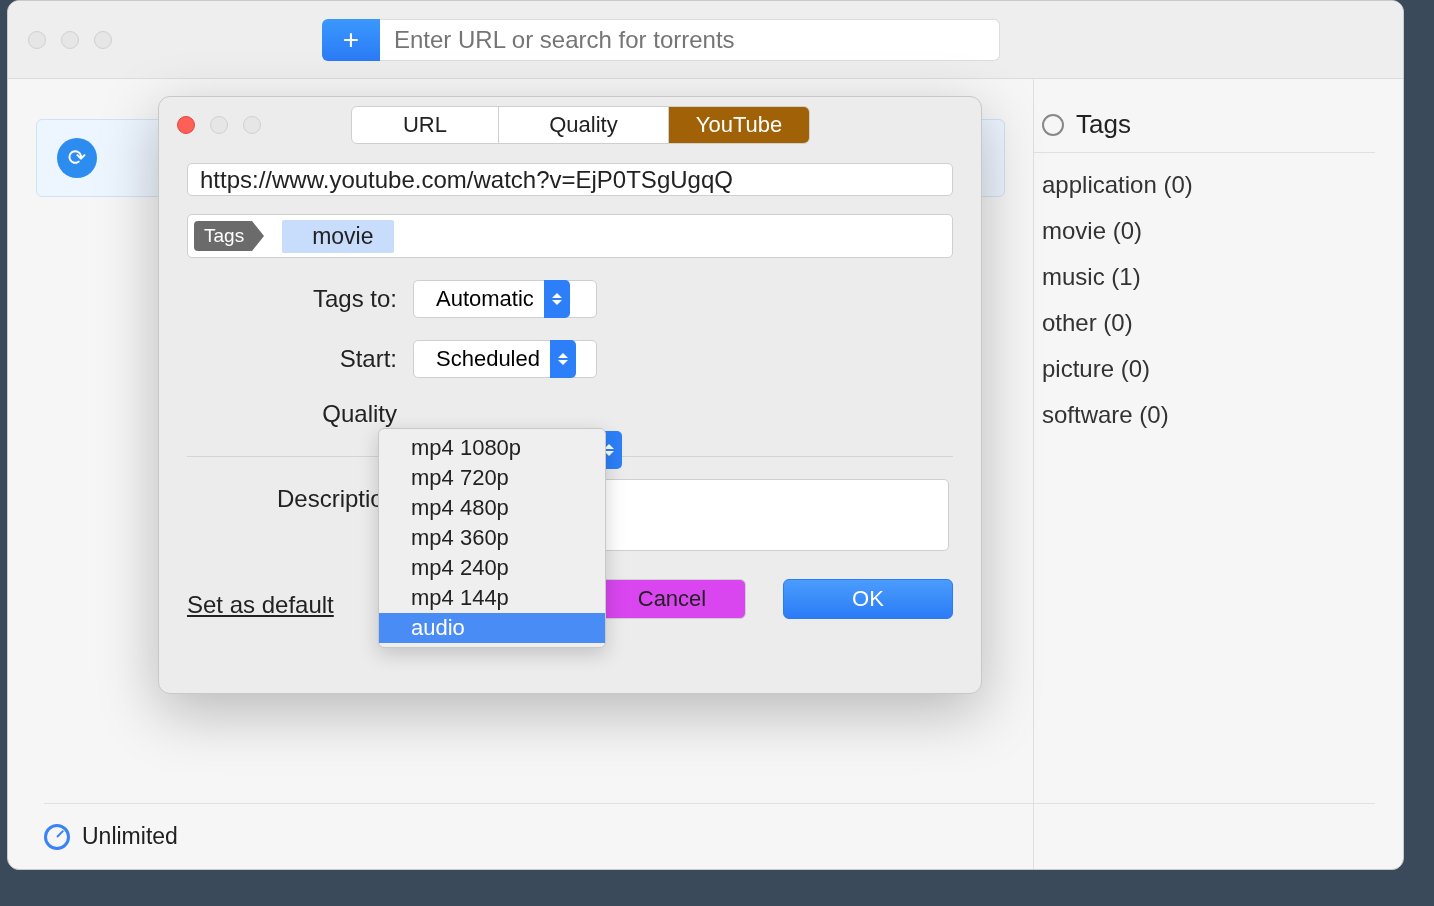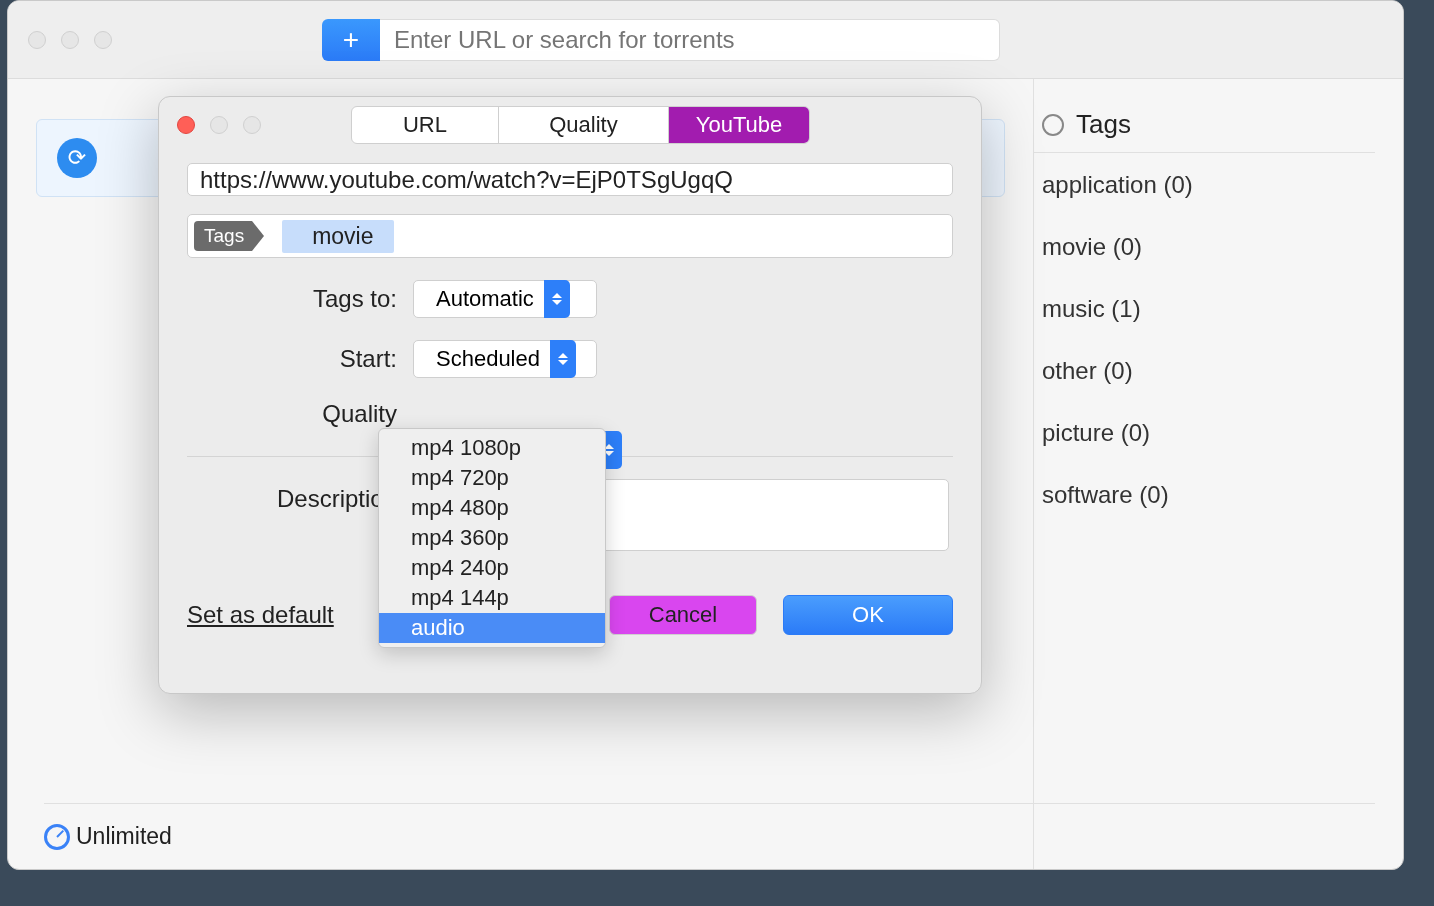--- a/index.html
+++ b/index.html
@@ -37,45 +37,45 @@
       height: 78px; background: #edf5fe; border:1px solid #d0e2f5; border-radius:6px;
       display:flex; align-items:center; padding:0 20px;
     }
     .rowicon {
       width:40px;height:40px;border-radius:50%;background:#2d8cf0;
       display:flex;align-items:center;justify-content:center;color:white;font-size:22px;
     }
     .sidepanel { border-left: 1px solid #e0e0e0; flex:1; padding: 30px 0 0 0; }
     .tagshead { display:flex; align-items:center; gap:12px; padding:0 0 12px 8px; font-size:26px; color:#222; border-bottom:1px solid #e0e0e0; margin:0 28px 18px 0;}
     .circle { width:22px;height:22px;border:2px solid #888;border-radius:50%; }
-    .taglist { display:flex; flex-direction:column; gap:34px; padding-left:8px; font-size:24px; color:#333;}
+    .taglist { display:flex; flex-direction:column; gap:18px; padding-left:8px; font-size:24px; color:#333;}
     .footer {
       position:absolute; bottom:0; left:36px; right:28px; height:66px;
-      border-top:1px solid #e0e0e0; display:flex; align-items:center; gap:6px;
+      border-top:1px solid #e0e0e0; display:flex; align-items:center; gap:12px;
       font-size:23px; color:#202020;
     }
     .gauge { width:26px;height:26px;border:3px solid #3a82f7;border-radius:50%;position:relative; }
     .gauge::after{content:"";position:absolute;left:50%;top:50%;width:2px;height:9px;background:#3a82f7;transform-origin:bottom;transform:translate(-50%,-100%) rotate(45deg);}
 
     
     .modal {
       position:absolute; left:158px; top:96px; width:824px; height:598px;
       background:#ececec; border:1px solid #c8c8c8; border-radius:12px;
       box-shadow: 0 18px 60px rgba(0,0,0,0.25);
     }
     .modal-titlebar { height:56px; display:flex; align-items:center; padding:0 14px; }
     .mtraffic { display:flex; gap:15px; margin-left:4px;}
     .mtl { width:18px;height:18px;border-radius:50%; background:#e6e6e6; border:1px solid #d0d0d0;}
     .mtl.red { background:#ff5f57; border-color:#e24640;}
     .segtabs { margin-left:90px; display:flex; height:38px; border:1px solid #cfcfcf; border-radius:6px; overflow:hidden; background:white;}
     .segtab { display:flex; align-items:center; justify-content:center; font-size:22px; color:#222; border-right:1px solid #cfcfcf;}
     .segtab:last-child{border-right:none;}
     .segtab.url{width:147px;}
     .segtab.tor{width:170px;}
-    .segtab.yt{width:140px;background:#a21caf;color:white;text-align:center;}
+    .segtab.yt{width:140px;background:#a16207;color:white;text-align:center;}
     .modal-body { padding: 10px 28px 0 28px; }
     .urlfield {
       width: 766px; height:33px; border:1px solid #cfcfcf; border-radius:5px;
       background:white; font-size:24px; padding:0 12px; color:#222;
     }
     .tagrow { margin-top:18px; width:766px; height:44px; border:1px solid #cfcfcf; border-radius:5px; background:white;
       display:flex; align-items:center;}
     .tagchevron {
       background:#6b6b6b; color:white; height:30px; padding:0 8px 0 10px; margin-left:6px;
       border-radius:4px 0 0 4px; display:flex;align-items:center;font-size:19px;
@@ -93,21 +93,21 @@
       display:flex;flex-direction:column;align-items:center;justify-content:center;gap:2px;}
     .select .arrows::before, .select .arrows::after {
       content:""; width:0;height:0;border-left:5px solid transparent;border-right:5px solid transparent;
     }
     .select .arrows::before{border-bottom:5px solid white;}
     .select .arrows::after{border-top:5px solid white;}
     .sel-auto{width:184px;}
     .sel-sched{width:184px;}
     .divider { border:none; border-top:1px solid #d4d4d4; margin:28px 0 0 0; }
     .descarea { margin-left:16px; width:536px; height:72px; background:white; border:1px solid #cfcfcf; border-radius:5px;}
-    .modal-footer { display:flex; align-items:center; padding:0 28px; margin-top:44px;}
+    .modal-footer { display:flex; align-items:flex-end; padding:0 28px; margin-top:28px;gap:11px;}
     .linkbtn { font-size:24px; color:#222; text-decoration:underline;}
     .modal-footer .spacer { flex:1;}
     .btn { height:40px; border-radius:6px; font-size:22px; display:flex;align-items:center;justify-content:center;}
     .btn-cancel { width:148px; background:#d946ef; border:1px solid #cfcfcf; color:#222; }
     .btn-ok { width:170px; background:linear-gradient(#4a9dfd,#2b7bf7); border:1px solid #2b7bf7; color:white; margin-left:26px;}
 
     
     .dropdown {
       position:absolute; left:378px; top:428px; width:228px; background:#efefef;
       border:1px solid #c8c8c8; border-radius:6px; box-shadow:0 6px 20px rgba(0,0,0,0.18);

